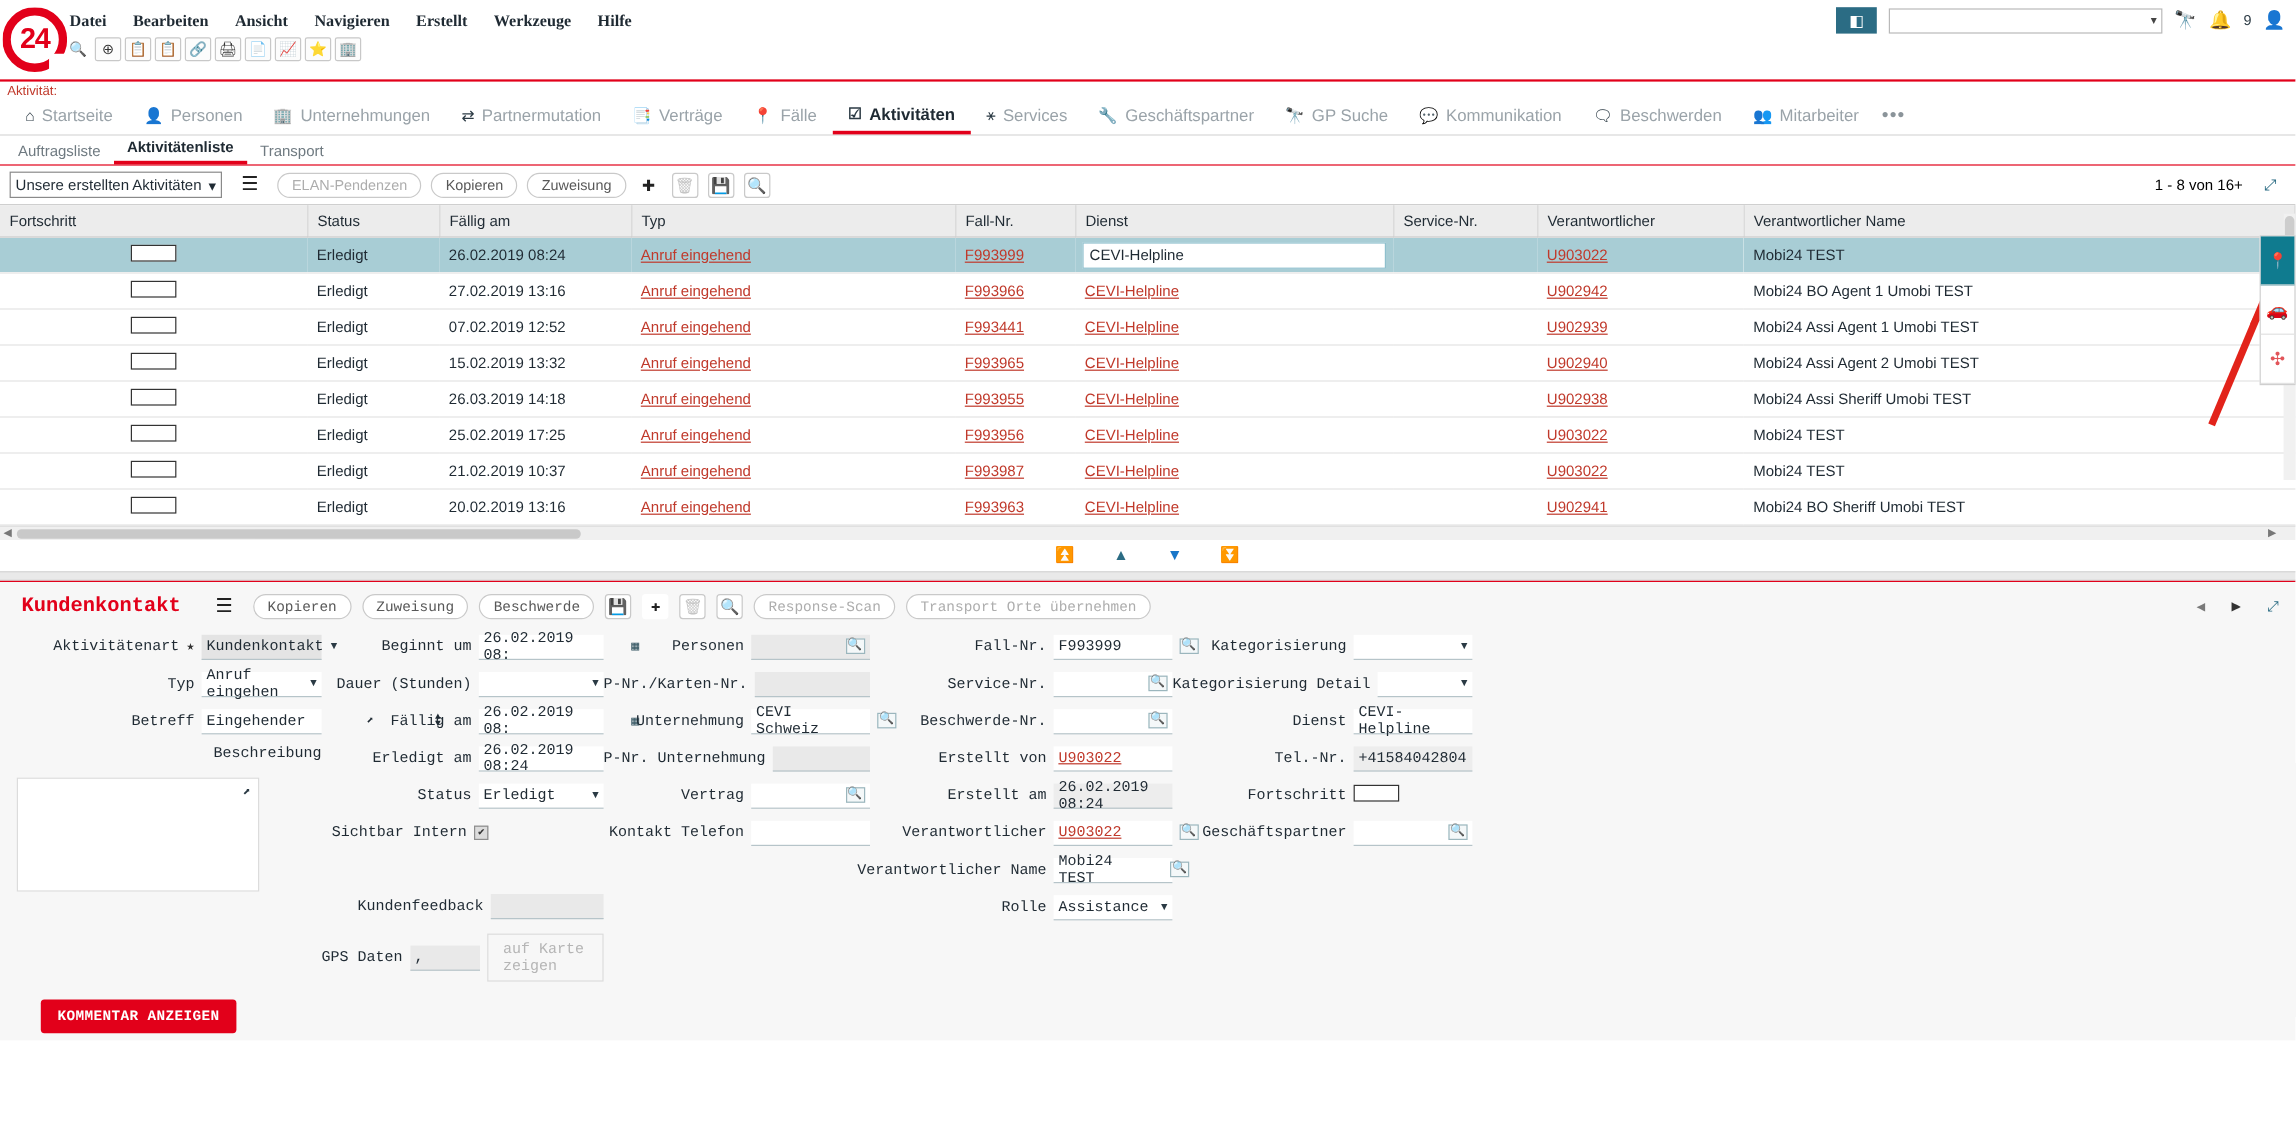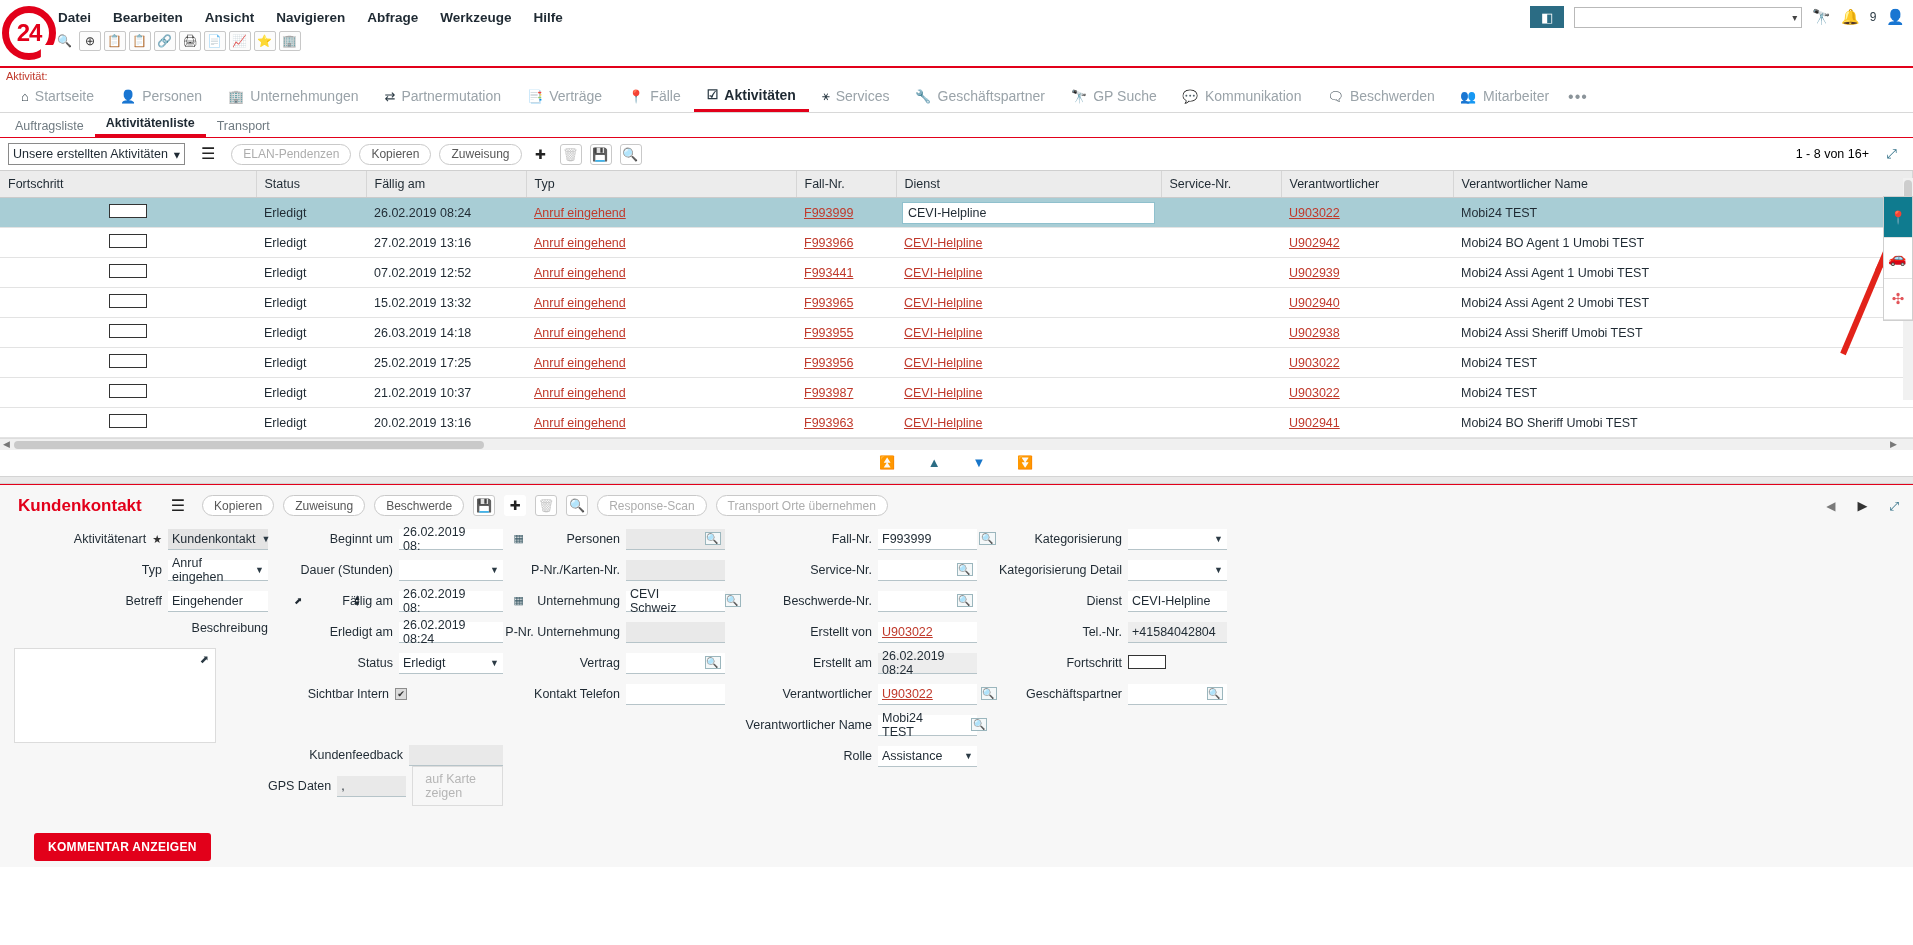--- a/index.html
+++ b/index.html
@@ -20,21 +20,21 @@
   .logo-ring {
     width:54px; height:54px; border-radius:50%;
     border:7px solid #e2001a; background:#fff;
     display:flex; align-items:center; justify-content:center;
     font-weight:bold; font-size:23px; color:#e2001a;
     clip-path: polygon(0 0, 100% 0, 100% 72%, 72% 72%, 72% 100%, 0 100%);
   }
   .logo-num { position:absolute; left:0; top:0; width:54px; height:54px;
     display:flex; align-items:center; justify-content:center;
     font-weight:bold; font-size:24px; color:#e2001a; letter-spacing:-1px;}
-  .menubar { position:absolute; left:58px; top:10px; display:flex; gap:22px; }
+  .menubar { position:absolute; left:58px; top:10px; display:flex; gap:22px;font-family:Liberation Serif, serif; }
   .menubar span { font-size:13.5px; color:#1f2a33; font-weight:bold; cursor:default; }
   .toolbar-icons { position:absolute; left:54px; top:31px; display:flex; gap:3px; align-items:center; }
   .ticon {
     width:22px; height:20px; border:1px solid #c8c8c8; border-radius:2px;
     background:#fcfcfc; display:flex; align-items:center; justify-content:center;
     font-size:12px; line-height:1; color:#333;
   }
   .ticon.noborder { border:none; background:none; }
   .topright { position:absolute; right:8px; top:6px; display:flex; align-items:center; gap:10px; }
   .box-icon {
@@ -114,21 +114,21 @@
   
   .hscroll { height:12px; background:#f0f0f0; border-top:1px solid #ddd; position:relative; }
   .hscroll .thumb { position:absolute; left:14px; top:2px; height:8px; width:470px; background:#c9c9c9; border-radius:4px;}
   .hscroll .ar { position:absolute; top:0px; font-size:9px; color:#777; }
   .navarrows { display:flex; justify-content:center; gap:32px; padding:5px 0 6px 0; }
   .navarrows span { font-size:13px; color:#2b6c84; }
   .navarrows span.blue { color:#1876c9; }
   .sectiondivider { height:8px; background:#e9e9e9; border-top:1px solid #d4d4d4; border-bottom:1px solid #d4d4d4;}
 
   
-  .detail { background:#f7f7f7; position:relative; height:382px; }
+  .detail { background:#f7f7f7; position:relative; height:382px;font-family:Liberation Mono, monospace; }
   .detail-head { display:flex; align-items:center; gap:9px; padding:10px 8px 6px 18px; position:relative;}
   .detail-title { color:#e2001a; font-size:17px; font-weight:bold; margin-right:12px;}
   .detail-right { position:absolute; right:14px; display:flex; gap:22px; align-items:center; }
   .detail-right span { color:#7a7a7a; font-size:12px; }
   .detail-right span.blue { color:#2b6c84; }
   .detail-right span.dark { color:#333; font-size:13px;}
 
   .formgrid { display:flex; padding-left:6px; }
   .col { display:flex; flex-direction:column; gap:9px; padding-top:6px; }
   .frow { display:flex; align-items:center; justify-content:flex-end; gap:6px; height:22px; }
@@ -181,21 +181,21 @@
   <div class="logo">
     <div class="logo-ring"></div>
     <div class="logo-num">24</div>
   </div>
 
   <div class="menubar">
     <span>Datei</span>
     <span>Bearbeiten</span>
     <span>Ansicht</span>
     <span>Navigieren</span>
-    <span>Abfrage</span>
+    <span>Erstellt</span>
     <span>Werkzeuge</span>
     <span>Hilfe</span>
   </div>
 
   <div class="toolbar-icons">
     <div class="ticon noborder">🔍</div>
     <div class="ticon">⊕</div>
     <div class="ticon">📋</div>
     <div class="ticon">📋</div>
     <div class="ticon">🔗</div>
@@ -545,21 +545,21 @@
         <span class="flabel">Sichtbar Intern</span>
         <span class="chk">✔</span>
         <span style="width:90px"></span>
       </div>
       <div class="frow" style="margin-top:30px">
         <span class="flabel">Kundenfeedback</span>
         <div class="inp gray" style="width:94px">
             <span></span>
           </div>
       </div>
-      <div class="frow" style="">
+      <div class="frow" style="margin-top:12px">
         <span class="flabel">GPS Daten</span>
         <div class="inp gray" style="width:94px">
             <span>,</span>
           </div>
         <div class="kartebtn">auf Karte zeigen</div>
       </div>
     </div>
 
     <div class="col" style="width:222px">
       <div class="frow">

